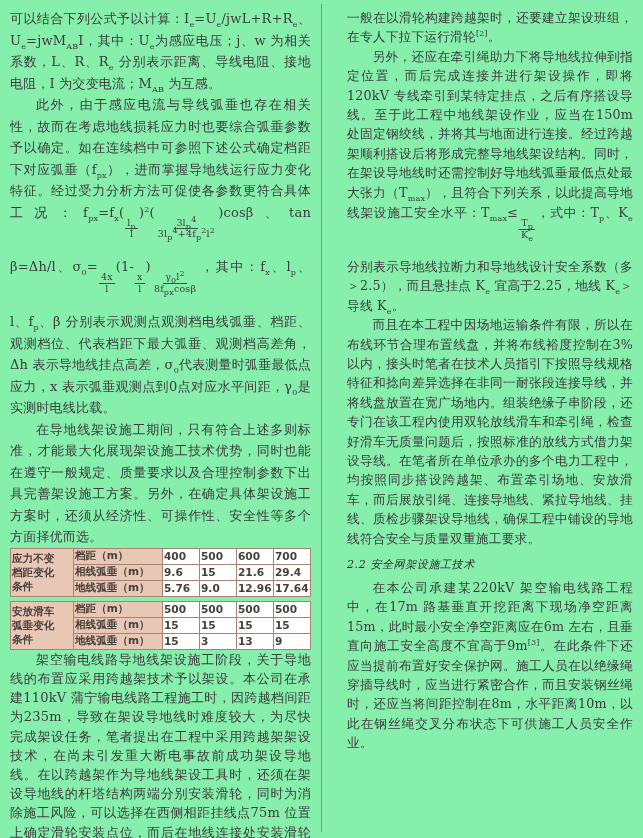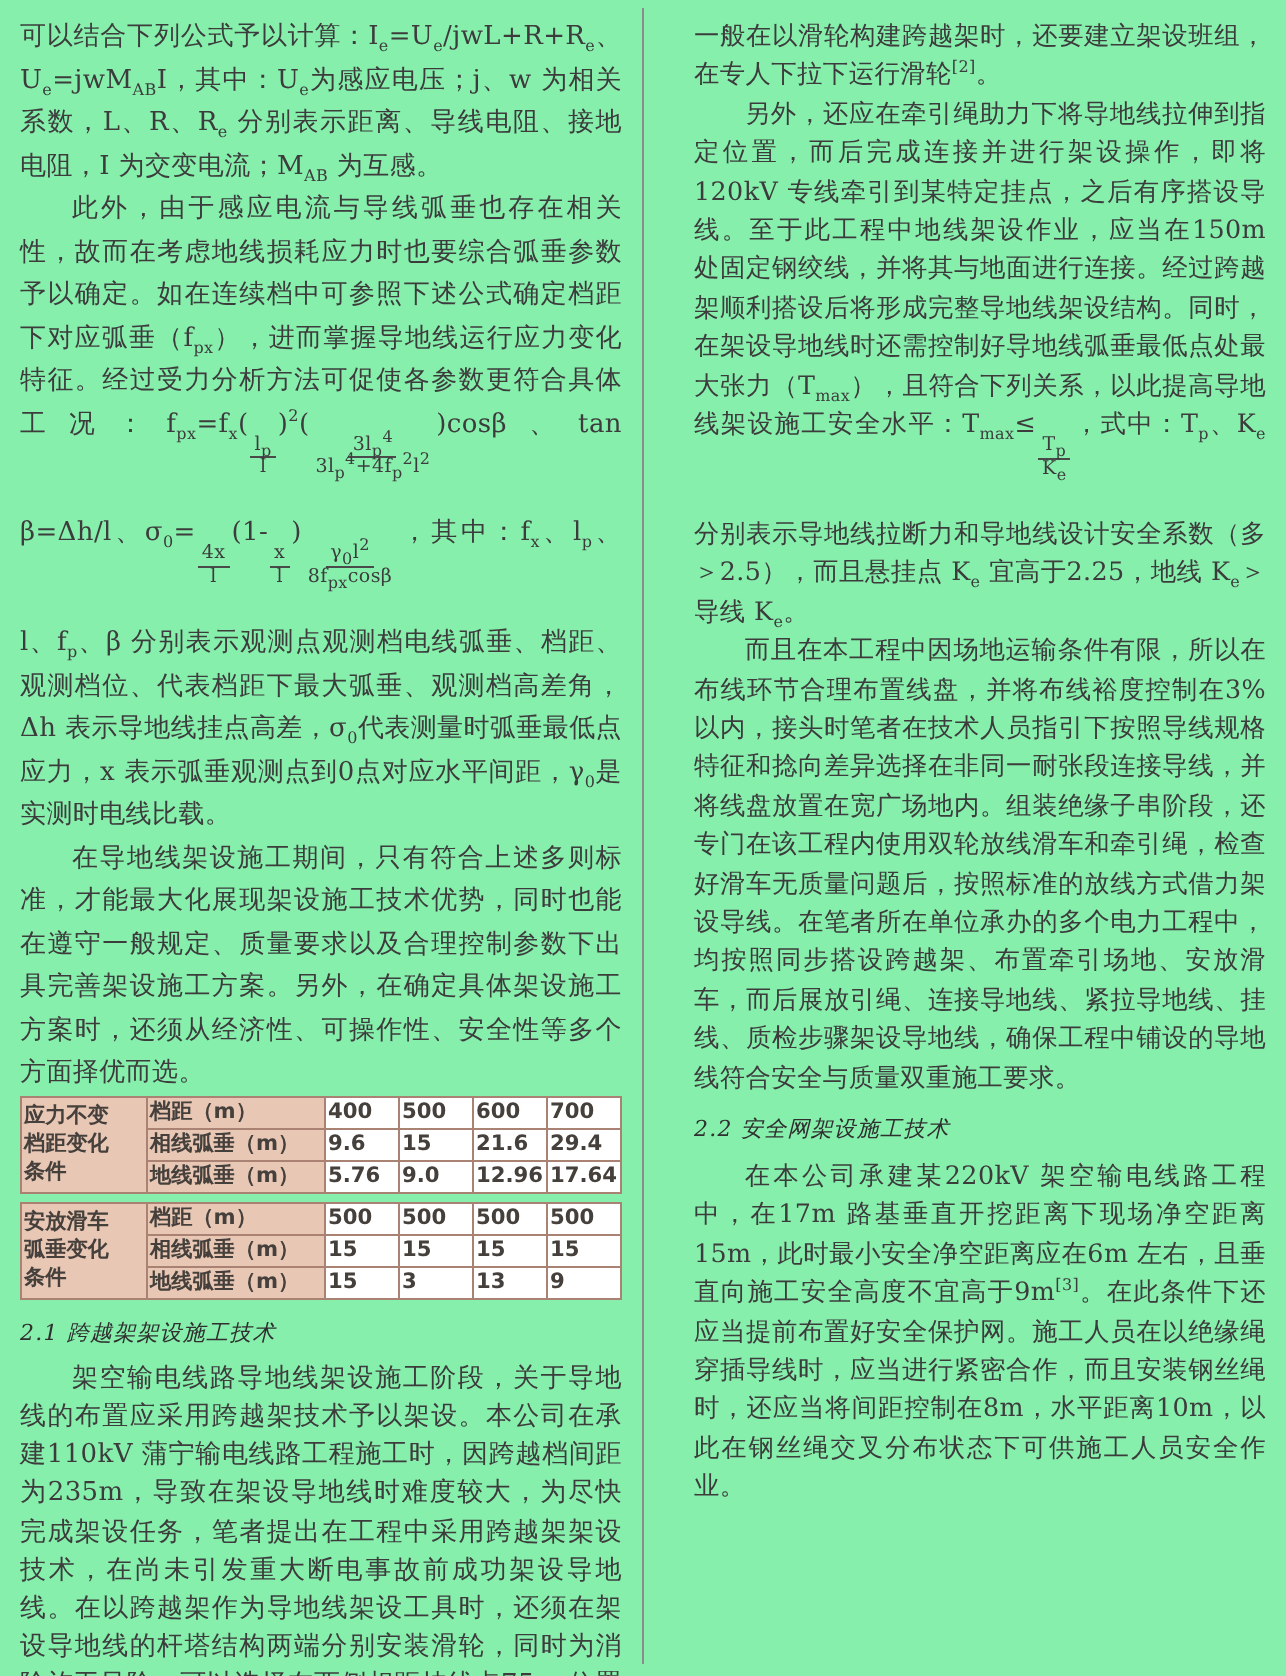--- a/index.html
+++ b/index.html
@@ -129,21 +129,20 @@
         <tr>
           <td class="metric">地线弧垂（m）</td>
           <td class="val">15</td>
           <td class="val">3</td>
           <td class="val">13</td>
           <td class="val">9</td>
         </tr>
       </tbody>
     </table>
 
-    <div class="subsec-heading">2.1 跨越架架设施工技术</div>
     <p class="para tight">架空输电线路导地线架设施工阶段，关于导地线的布置应采用跨越架技术予以架设。本公司在承建110kV 蒲宁输电线路工程施工时，因跨越档间距为235m，导致在架设导地线时难度较大，为尽快完成架设任务，笔者提出在工程中采用跨越架架设技术，在尚未引发重大断电事故前成功架设导地线。在以跨越架作为导地线架设工具时，还须在架设导地线的杆塔结构两端分别安装滑轮，同时为消除施工风险，可以选择在西侧相距挂线点75m 位置上确定滑轮安装点位，而后在地线连接处安装滑轮轮槽，并连接钢丝绳，以便在滑轮作用下快速牵引导地线。</p>
   </div>
 
   <div class="divider"></div>
 
   <div class="col col-right">
     <p class="para noindent">一般在以滑轮构建跨越架时，还要建立架设班组，在专人下拉下运行滑轮<sup>[2]</sup>。</p>
     <p class="para">另外，还应在牵引绳助力下将导地线拉伸到指定位置，而后完成连接并进行架设操作，即将120kV 专线牵引到某特定挂点，之后有序搭设导线。至于此工程中地线架设作业，应当在150m 处固定钢绞线，并将其与地面进行连接。经过跨越架顺利搭设后将形成完整导地线架设结构。同时，在架设导地线时还需控制好导地线弧垂最低点处最大张力（T<sub>max</sub>），且符合下列关系，以此提高导地线架设施工安全水平：T<sub>max</sub>≤<span class="frac">
           <span class="fn">T<sub>p</sub></span>
           <span class="fd">K<sub>e</sub></span>

